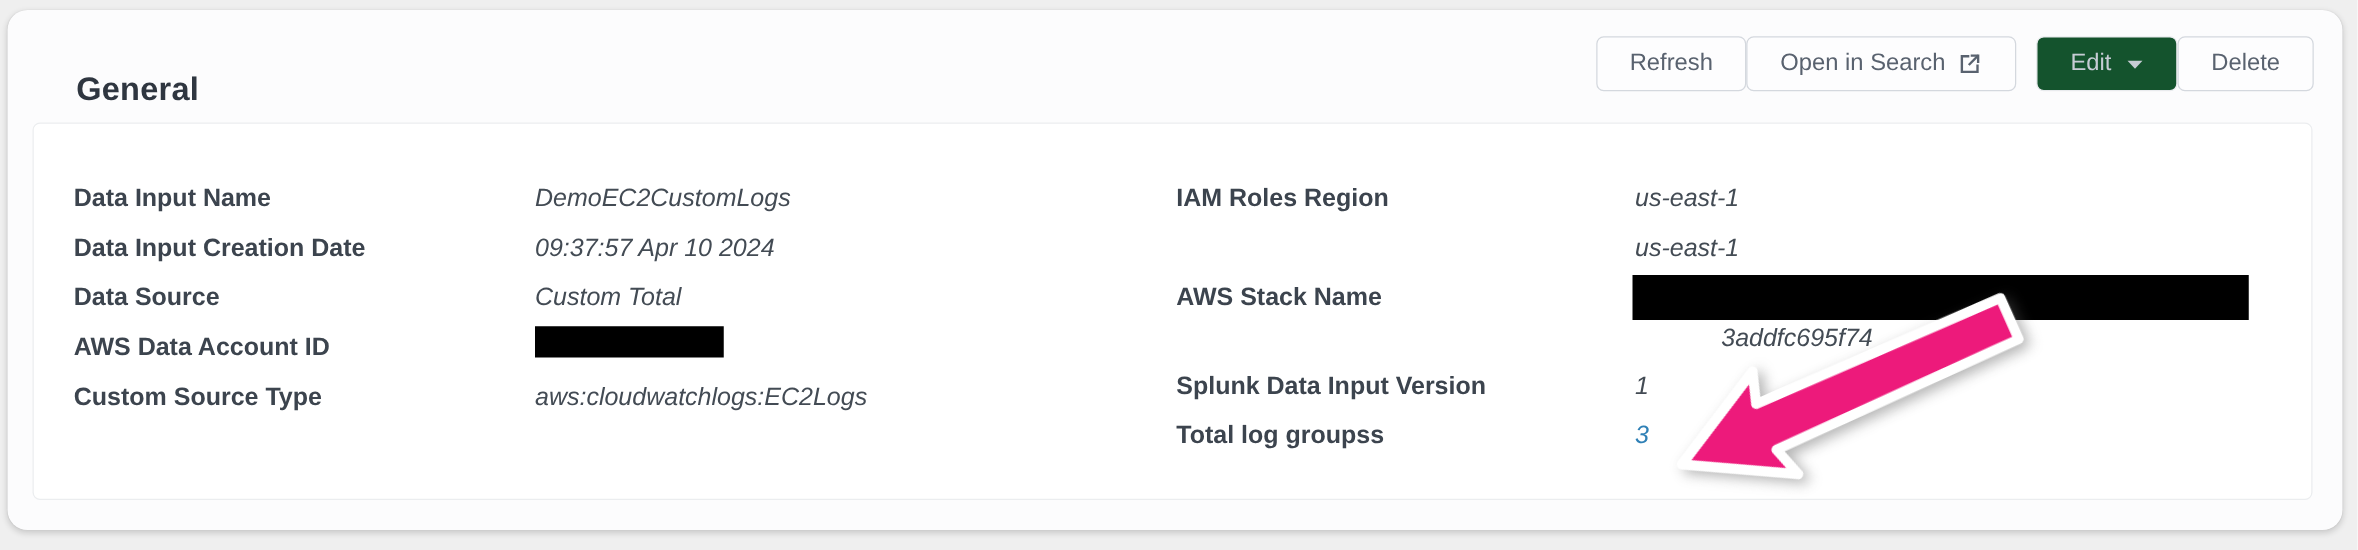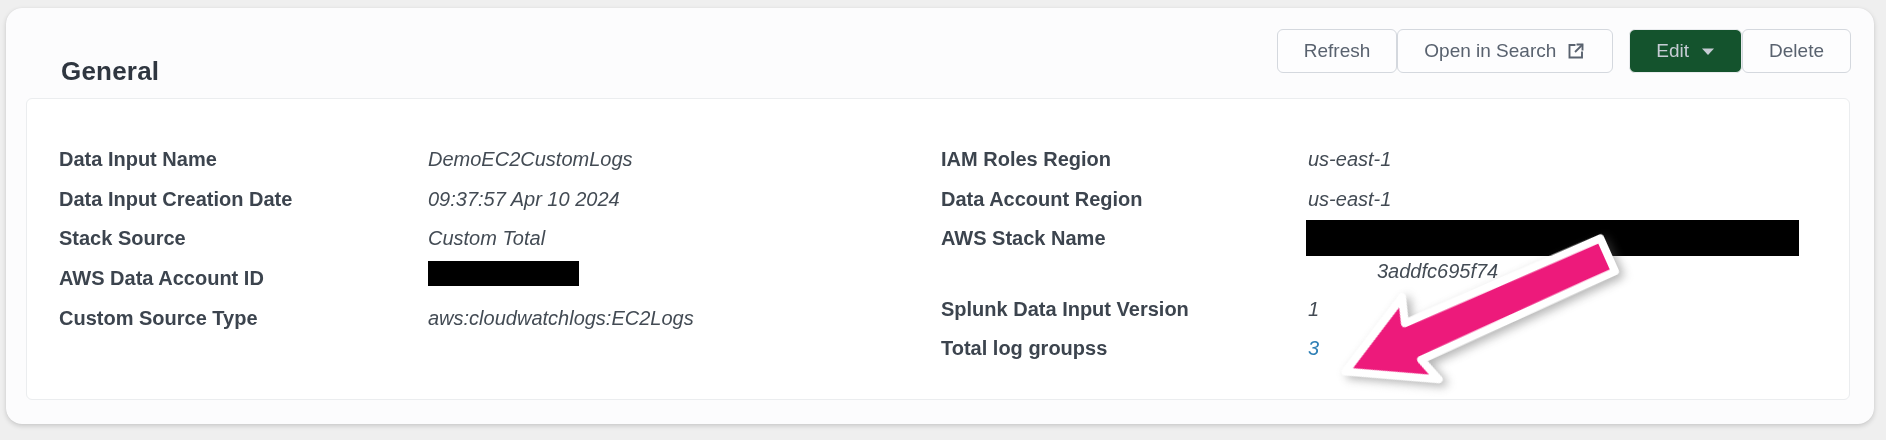--- a/index.html
+++ b/index.html
@@ -99,33 +99,32 @@
     </div>
 
     <div class="inner">
 
       <div class="lbl" style="left:32px;top:47px">Data Input Name</div>
       <div class="val" style="left:401px;top:47px">DemoEC2CustomLogs</div>
 
       <div class="lbl" style="left:32px;top:87px">Data Input Creation Date</div>
       <div class="val" style="left:401px;top:87px">09:37:57 Apr 10 2024</div>
 
-      <div class="lbl" style="left:32px;top:126px">Stack Source</div>
+      <div class="lbl" style="left:32px;top:126px">Data Source</div>
       <div class="val" style="left:401px;top:126px">Custom Total</div>
 
       <div class="lbl" style="left:32px;top:166px">AWS Data Account ID</div>
       <div class="redact" style="left:401px;top:162px;width:151px;height:25px"></div>
 
       <div class="lbl" style="left:32px;top:206px">Custom Source Type</div>
       <div class="val" style="left:401px;top:206px">aws:cloudwatchlogs:EC2Logs</div>
 
       <div class="lbl" style="left:914px;top:47px">IAM Roles Region</div>
       <div class="val" style="left:1281px;top:47px">us-east-1</div>
 
-      <div class="lbl" style="left:914px;top:87px">Data Account Region</div>
       <div class="val" style="left:1281px;top:87px">us-east-1</div>
 
       <div class="lbl" style="left:914px;top:126px">AWS Stack Name</div>
       <div class="redact" style="left:1279px;top:121px;width:493px;height:36px"></div>
       <div class="val" style="left:1350px;top:159px">3addfc695f74</div>
 
       <div class="lbl" style="left:914px;top:197px">Splunk Data Input Version</div>
       <div class="val" style="left:1281px;top:197px">1</div>
 
       <div class="lbl" style="left:914px;top:236px">Total log groupss</div>

